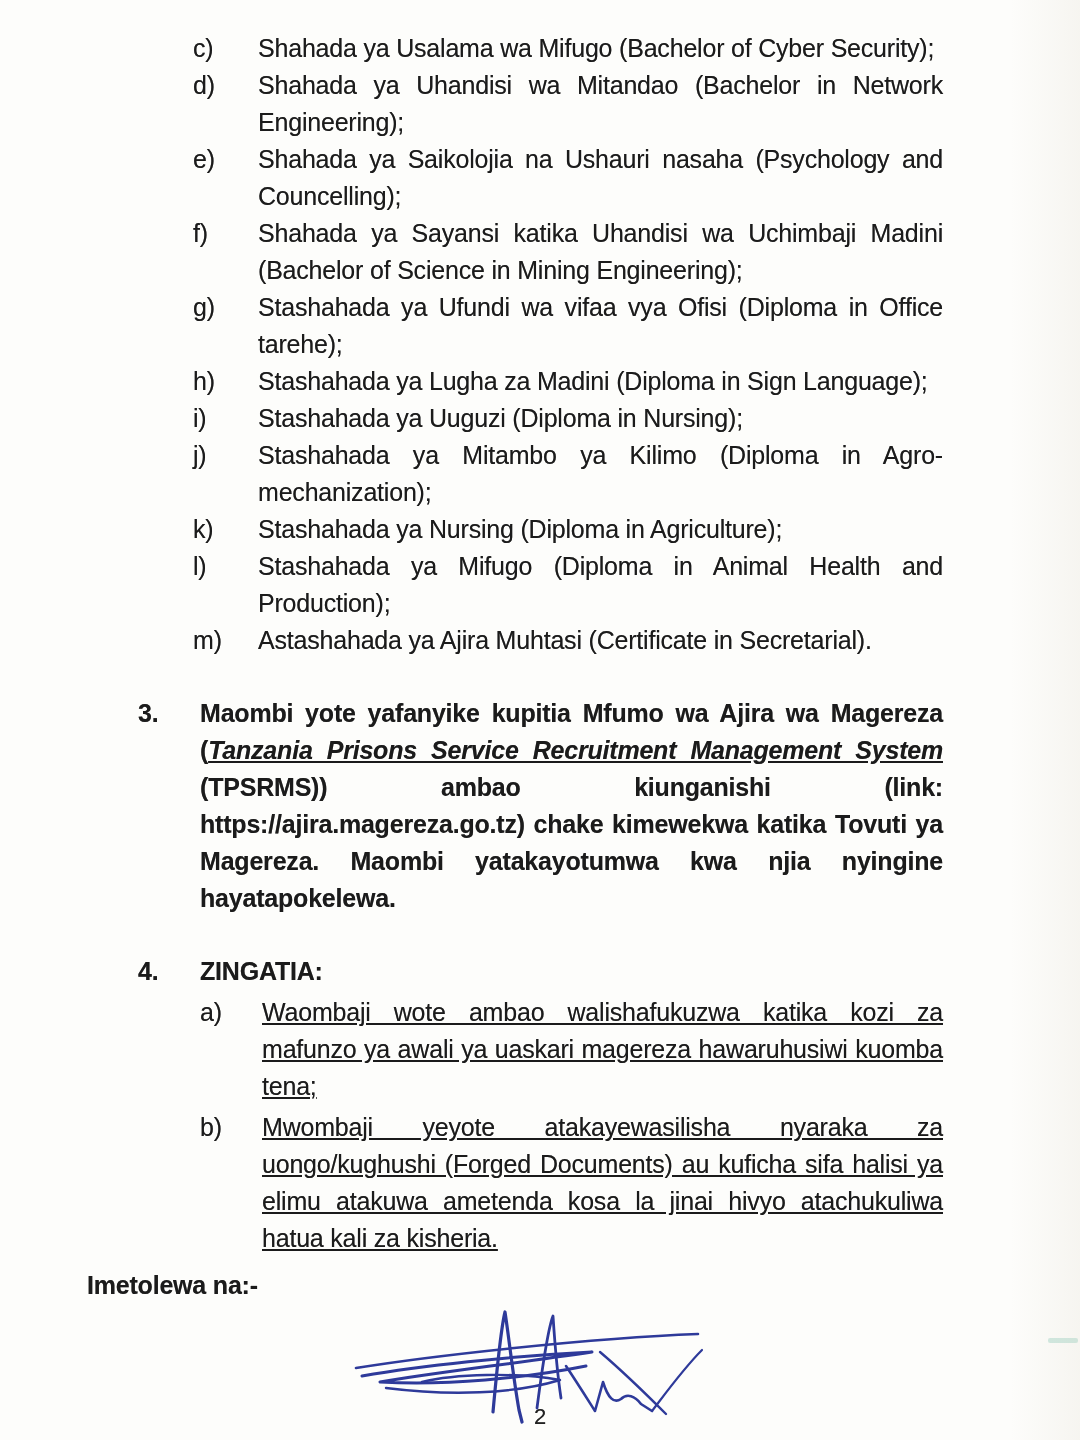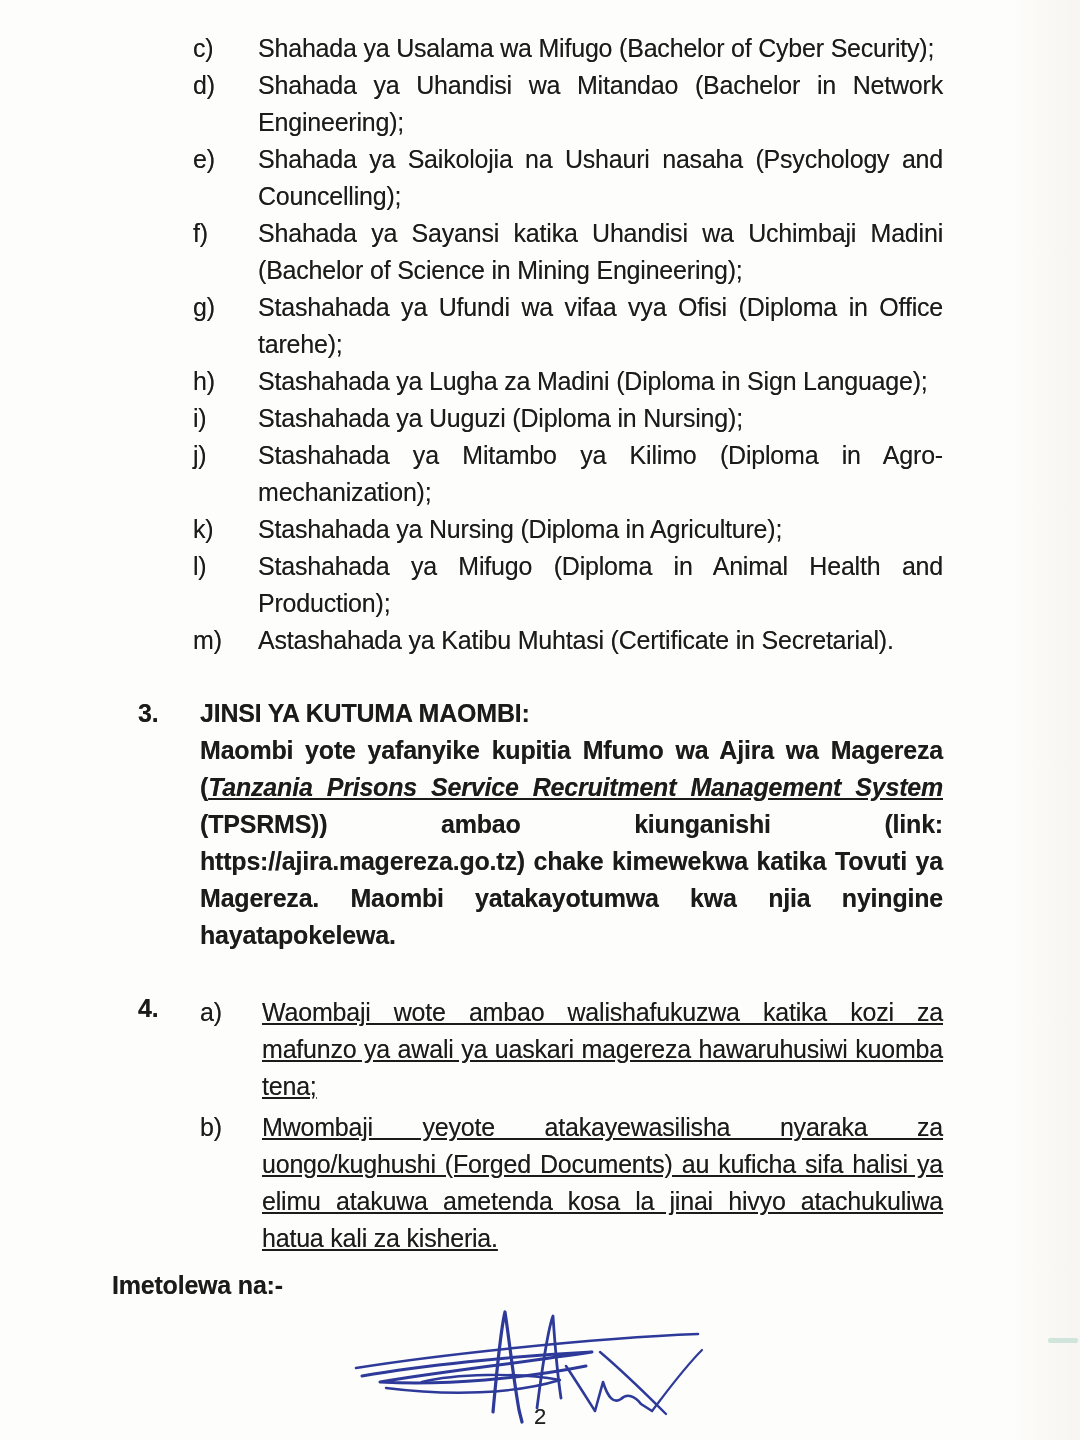--- a/index.html
+++ b/index.html
@@ -40,21 +40,21 @@
   .sec-num { width: 62px; flex: 0 0 62px; font-weight: bold; }
   .sec-body { flex: 1; }
   .sec-heading { font-weight: bold; }
   .sec-para { text-align: justify; font-weight: bold; margin: 0; }
   .sec-para .it { font-style: italic; text-decoration: underline; }
   .sub-list { margin-top: 2px; }
   .sub-li { display: flex; margin-top: 4px; }
   .sub-li .ltr { width: 62px; flex: 0 0 62px; }
   .sub-li .txt { flex: 1; text-align: justify; text-decoration: underline; }
   .deadline { margin: 16px 137px 0 200px; font-weight: bold; }
-  .issued { margin: 10px 137px 0 112px; font-weight: bold; }
+  .issued { margin: 10px 137px 0 87px; font-weight: bold; }
   
   .sig-block { margin-top: 4px; text-align: center; }
   .sig-svg { display: block; margin: 0 auto -20px auto; position: relative; z-index: 2; }
   .page-num {
     position: absolute; bottom: 10px; left: 0; width: 1080px;
     text-align: center; font-size: 22px; color: #222;
     text-shadow: 0 0 0.6px rgba(25,25,25,0.5);
   }
   .artifact {
     position: absolute; left: 1048px; top: 1338px;
@@ -104,35 +104,35 @@
       <div class="li">
         <span class="ltr">k)</span>
         <span class="txt">Stashahada ya Nursing (Diploma in Agriculture);</span>
       </div>
       <div class="li">
         <span class="ltr">l)</span>
         <span class="txt">Stashahada ya Mifugo (Diploma in Animal Health and Production);</span>
       </div>
       <div class="li">
         <span class="ltr">m)</span>
-        <span class="txt">Astashahada ya Katibu Muhtasi (Certificate in Secretarial).</span>
+        <span class="txt">Astashahada ya Ajira Muhtasi (Certificate in Secretarial).</span>
       </div>
     </div>
 
     <div class="sec">
       <span class="sec-num">3.</span>
       <div class="sec-body">
-        <div class="sec-heading">JINSI YA KUTUMA MAOMBI:</div>
         <p class="sec-para"><span>Maombi yote yafanyike kupitia Mfumo wa Ajira wa Magereza (</span><span class="it">Tanzania Prisons Service Recruitment Management System</span><span> (TPSRMS)) ambao kiunganishi (link: https://ajira.magereza.go.tz) chake kimewekwa katika Tovuti ya Magereza. Maombi yatakayotumwa kwa njia nyingine hayatapokelewa.</span></p>
       </div>
     </div>
 
     <div class="sec">
       <span class="sec-num">4.</span>
       <div class="sec-body">
+        <div class="sec-heading">ZINGATIA:</div>
         <div class="sub-list">
           <div class="sub-li">
             <span class="ltr">a)</span>
             <span class="txt">Waombaji wote ambao walishafukuzwa katika kozi za mafunzo ya awali ya uaskari magereza hawaruhusiwi kuomba tena;</span>
           </div>
           <div class="sub-li">
             <span class="ltr">b)</span>
             <span class="txt">Mwombaji yeyote atakayewasilisha nyaraka za uongo/kughushi (Forged Documents) au kuficha sifa halisi ya elimu atakuwa ametenda kosa la jinai hivyo atachukuliwa hatua kali za kisheria.</span>
           </div>
         </div>

